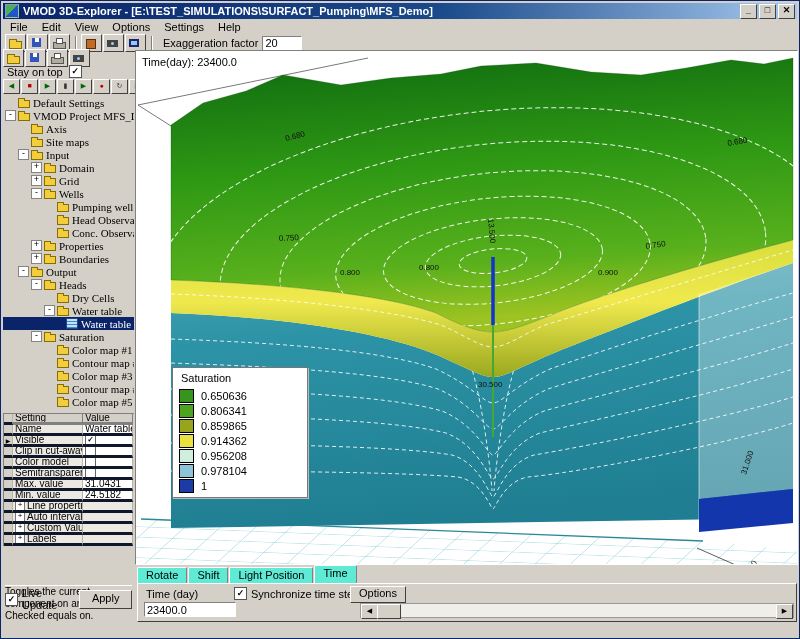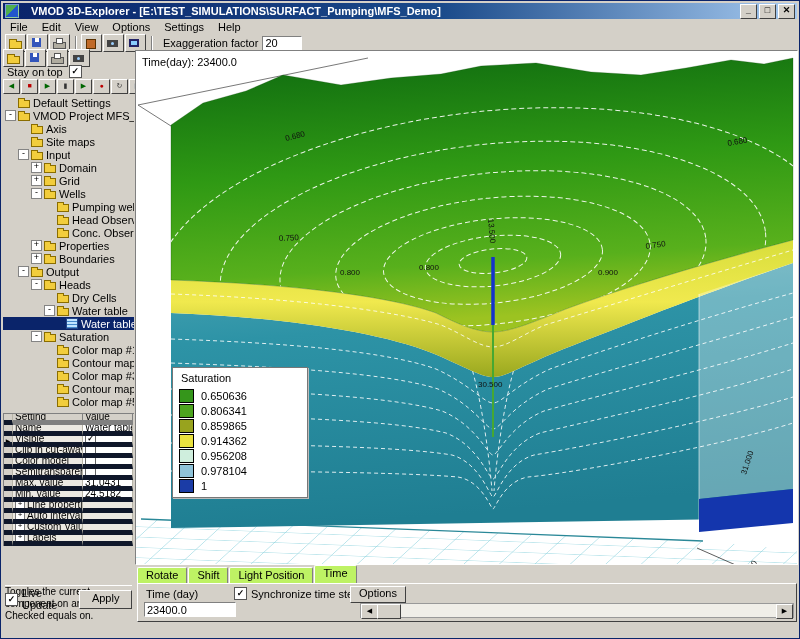--- a/index.html
+++ b/index.html
@@ -1,21 +1,21 @@
 <!DOCTYPE html>
 <html><head>
 <meta charset="utf-8">
 <style>
   html,body{margin:0;padding:0;}
   body{width:800px;height:639px;position:relative;background:#d4d0c8;font-family:"Liberation Sans",sans-serif;font-size:11px;color:#000;overflow:hidden;border:1px solid #0a246a;box-sizing:border-box;}
   .raised{border:1px solid;border-color:#fff #404040 #404040 #fff;background:#d4d0c8;}
   
   .titlebar{position:absolute;left:2px;top:2px;right:2px;height:16px;background:linear-gradient(90deg,#0a246a,#1a4a8a 55%,#a6caf0);display:flex;align-items:center;}
   .app-icon{width:12px;height:12px;margin-left:2px;background:linear-gradient(135deg,#4fae4f 0 50%,#2255cc 50%);border:1px solid rgba(255,255,255,.4);flex:none;}
-  .title-text{color:#fff;font-weight:bold;padding-left:12px;flex:1;white-space:nowrap;overflow:hidden;}
+  .title-text{color:#fff;font-weight:bold;padding-left:4px;flex:1;white-space:nowrap;overflow:hidden;}
   .winbtn{width:15px;height:13px;margin-right:2px;font-size:9px;line-height:11px;text-align:center;font-weight:bold;flex:none;}
   
   .menubar{position:absolute;left:2px;top:19px;right:2px;height:14px;display:flex;}
   .menu-item{padding:1px 7px;cursor:default;}
   
   .toolbar{position:absolute;left:2px;top:33px;right:2px;height:18px;display:flex;align-items:center;padding-left:2px;}
   .tbtn{width:19px;height:16px;margin-right:1px;position:relative;flex:none;}
   .tsep{width:0;height:14px;border-left:1px solid #808080;border-right:1px solid #fff;margin:0 4px;flex:none;}
   .ic{position:absolute;inset:0;}
   .ic-folder::before{content:"";position:absolute;left:3px;top:6px;width:11px;height:6px;background:#f2cd3c;border:1px solid #8a6d00;}
@@ -50,25 +50,25 @@
   .tree{position:absolute;top:46px;left:0;right:0;height:314px;overflow:hidden;}
   .trow{height:13px;display:flex;align-items:center;white-space:nowrap;overflow:hidden;}
   .l0{padding-left:2px;}.l1{padding-left:15px;}.l2{padding-left:28px;}.l3{padding-left:41px;}.l4{padding-left:50px;}
   .exp{width:9px;height:9px;background:#fff;border:1px solid #848484;font-size:9px;line-height:7px;text-align:center;flex:none;margin-right:2px;}
   .exp:empty{visibility:hidden;}
   .fold{width:12px;height:9px;flex:none;position:relative;margin-right:3px;}
   .fold::before{content:"";position:absolute;left:0;top:2px;width:10px;height:6px;background:#f2cd3c;border:1px solid #8a6d00;}
   .fold::after{content:"";position:absolute;left:0;top:0;width:5px;height:2px;background:#f2cd3c;border:1px solid #8a6d00;border-bottom:none;}
   .cicon{width:10px;height:9px;flex:none;margin-right:3px;background:repeating-linear-gradient(180deg,#bfe3ff 0 2px,#4488cc 2px 3px);border:1px solid #224488;}
   .trow.sel{background:#0a246a;color:#fff;}
-  .tlabel{overflow:hidden;}
+  .tlabel{overflow:hidden;font-family:Liberation Serif, serif;}
   
   .sgrid{position:absolute;top:363px;left:0;right:0;font-size:10px;border-top:1px solid #808080;border-left:1px solid #808080;}
   .grow{display:flex;height:11px;line-height:10px;}
-  .gc{border-right:1px solid #b8b4a8;border-bottom:5px solid #0f172a;overflow:hidden;white-space:nowrap;padding:0 2px;box-sizing:border-box;}
+  .gc{border-right:1px solid #b8b4a8;border-bottom:3px solid #0f172a;overflow:hidden;white-space:nowrap;padding:0 2px;box-sizing:border-box;}
   .gmark{width:9px;padding:0;text-align:center;font-size:6px;background:#d4d0c8;flex:none;}
   .gset{width:70px;background:#ece9e2;flex:none;display:flex;align-items:center;}
   .gval{width:50px;background:#fff;flex:none;display:flex;align-items:center;}
   .ghead .gset,.ghead .gval{background:#d4d0c8;border-color:#808080;font-weight:normal;}
   .ggroup .gval{background:#ece9e2;}
   .gexp{width:8px;height:8px;border:1px solid #777;background:#fff;font-size:8px;line-height:6px;text-align:center;flex:none;margin-right:2px;}
   .gcb{width:9px;height:9px;background:#fff;border:1px solid #666;font-size:8px;line-height:8px;text-align:center;font-weight:bold;}
   .hint{position:absolute;top:499px;left:2px;right:2px;font-size:10px;line-height:12px;border-top:1px solid #fff;margin-top:36px;}
   .lu-row{position:absolute;top:540px;left:2px;right:2px;height:18px;display:flex;align-items:center;}
   .cb{width:11px;height:11px;background:#fff;border:1px solid #555;font-size:9px;line-height:10px;text-align:center;font-weight:bold;flex:none;}
@@ -80,21 +80,21 @@
   svg text{font-family:"Liberation Sans",sans-serif;}
   .clbl{font-size:8px;fill:#111;}
   .legend{position:absolute;left:36px;top:316px;width:128px;background:#fff;border:1px solid #777;z-index:6;padding:3px 0 4px 6px;box-shadow:1px 1px 0 #bbb;}
   .legend-title{font-size:11px;margin:1px 0 4px 2px;}
   .legend-row{display:flex;align-items:center;height:15px;}
   .swatch{width:13px;height:12px;border:1px solid #000;flex:none;}
   .legend-label{padding-left:7px;font-size:11px;}
   
   .bottom-panel{position:absolute;left:134px;top:565px;width:664px;height:72px;}
   .tabs{position:absolute;left:2px;top:1px;height:16px;display:flex;align-items:flex-end;}
-  .tab{height:14px;padding:1px 8px 0;background:#bef264;border:1px solid #808080;border-bottom:none;border-top-color:#fff;border-left-color:#fff;border-radius:2px 2px 0 0;margin-right:1px;}
+  .tab{height:14px;padding:1px 8px 0;background:#5eead4;border:1px solid #808080;border-bottom:none;border-top-color:#fff;border-left-color:#fff;border-radius:2px 2px 0 0;margin-right:1px;}
   .tab.active{height:16px;position:relative;z-index:2;}
   .tabpanel{position:absolute;left:2px;top:17px;right:2px;height:37px;border:1px solid;border-color:#fff #404040 #404040 #fff;background:#d4d0c8;}
   .tp-label{position:absolute;left:8px;top:4px;}
   .sync-wrap{position:absolute;left:96px;top:3px;display:flex;align-items:center;}
   .sync-wrap .cb{margin-right:4px;}
   .options-btn{position:absolute;left:212px;top:2px;width:54px;height:15px;text-align:center;line-height:13px;}
   .time-input{position:absolute;left:6px;top:18px;width:86px;height:13px;background:#fff;border:1px solid;border-color:#808080 #fff #fff #808080;font-family:"Liberation Sans",sans-serif;font-size:11px;padding:0 2px;}
   .hscroll{position:absolute;left:222px;top:19px;width:434px;height:15px;background:#f0eee8;border:1px solid #999;box-sizing:border-box;}
   .sbtn{position:absolute;top:0;width:15px;height:13px;font-size:7px;line-height:11px;text-align:center;padding:0;}
   .sbtn.left{left:0;}

